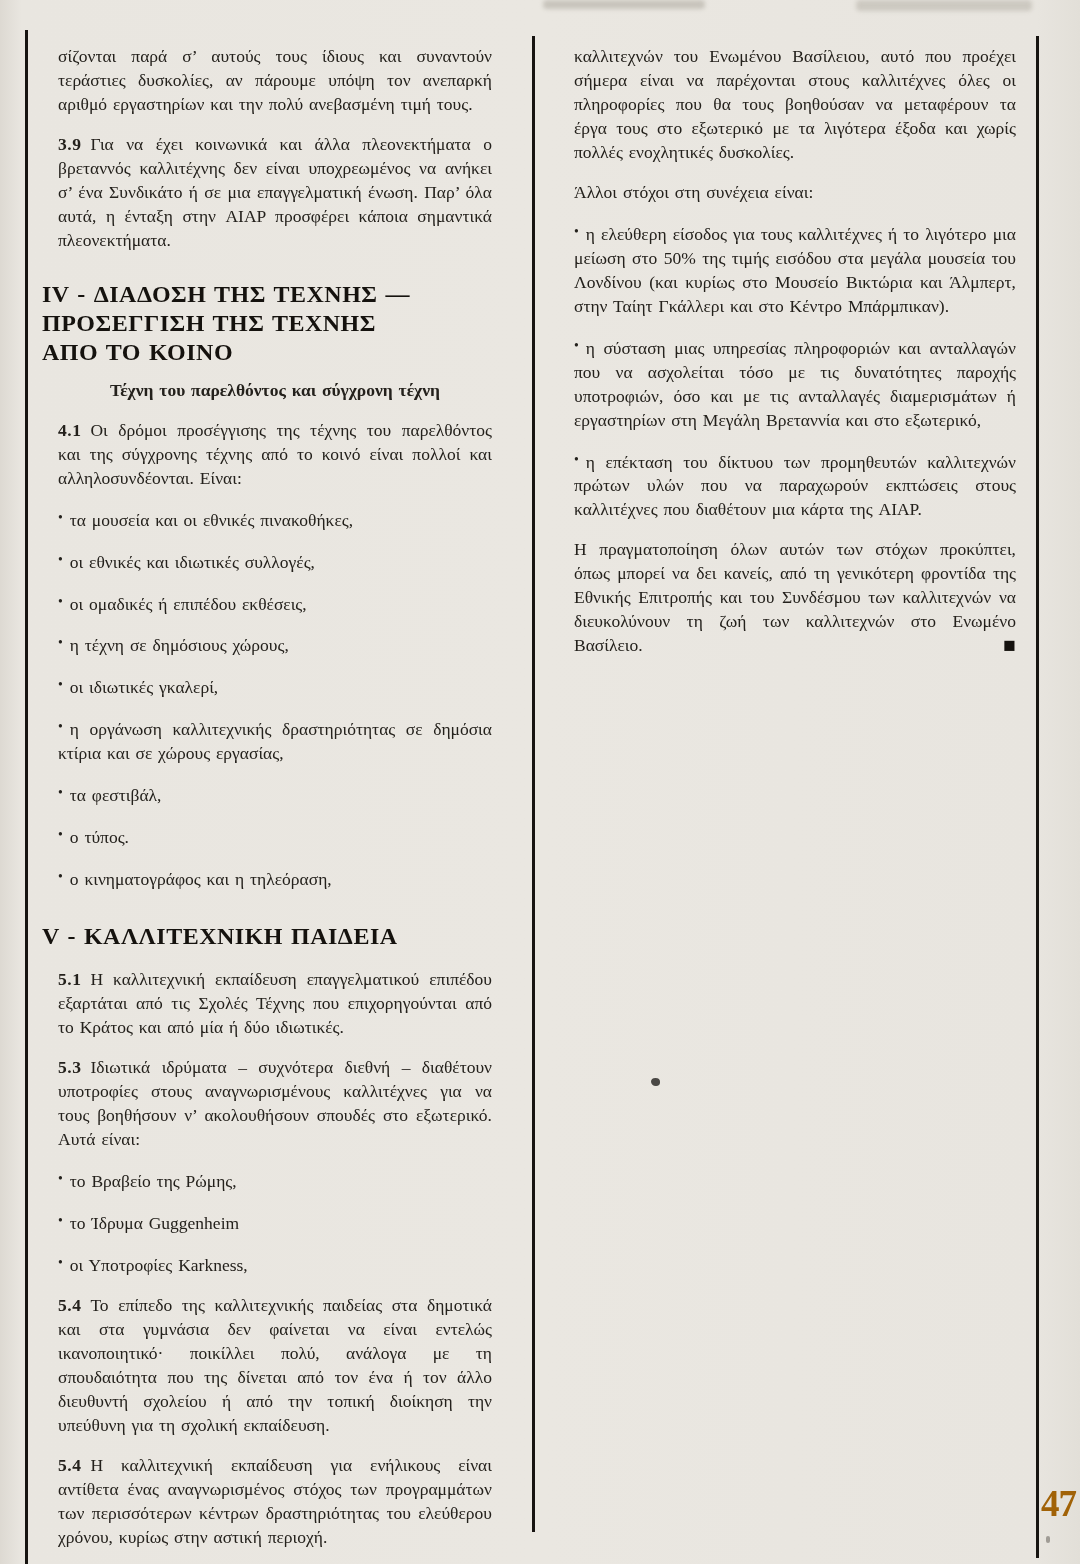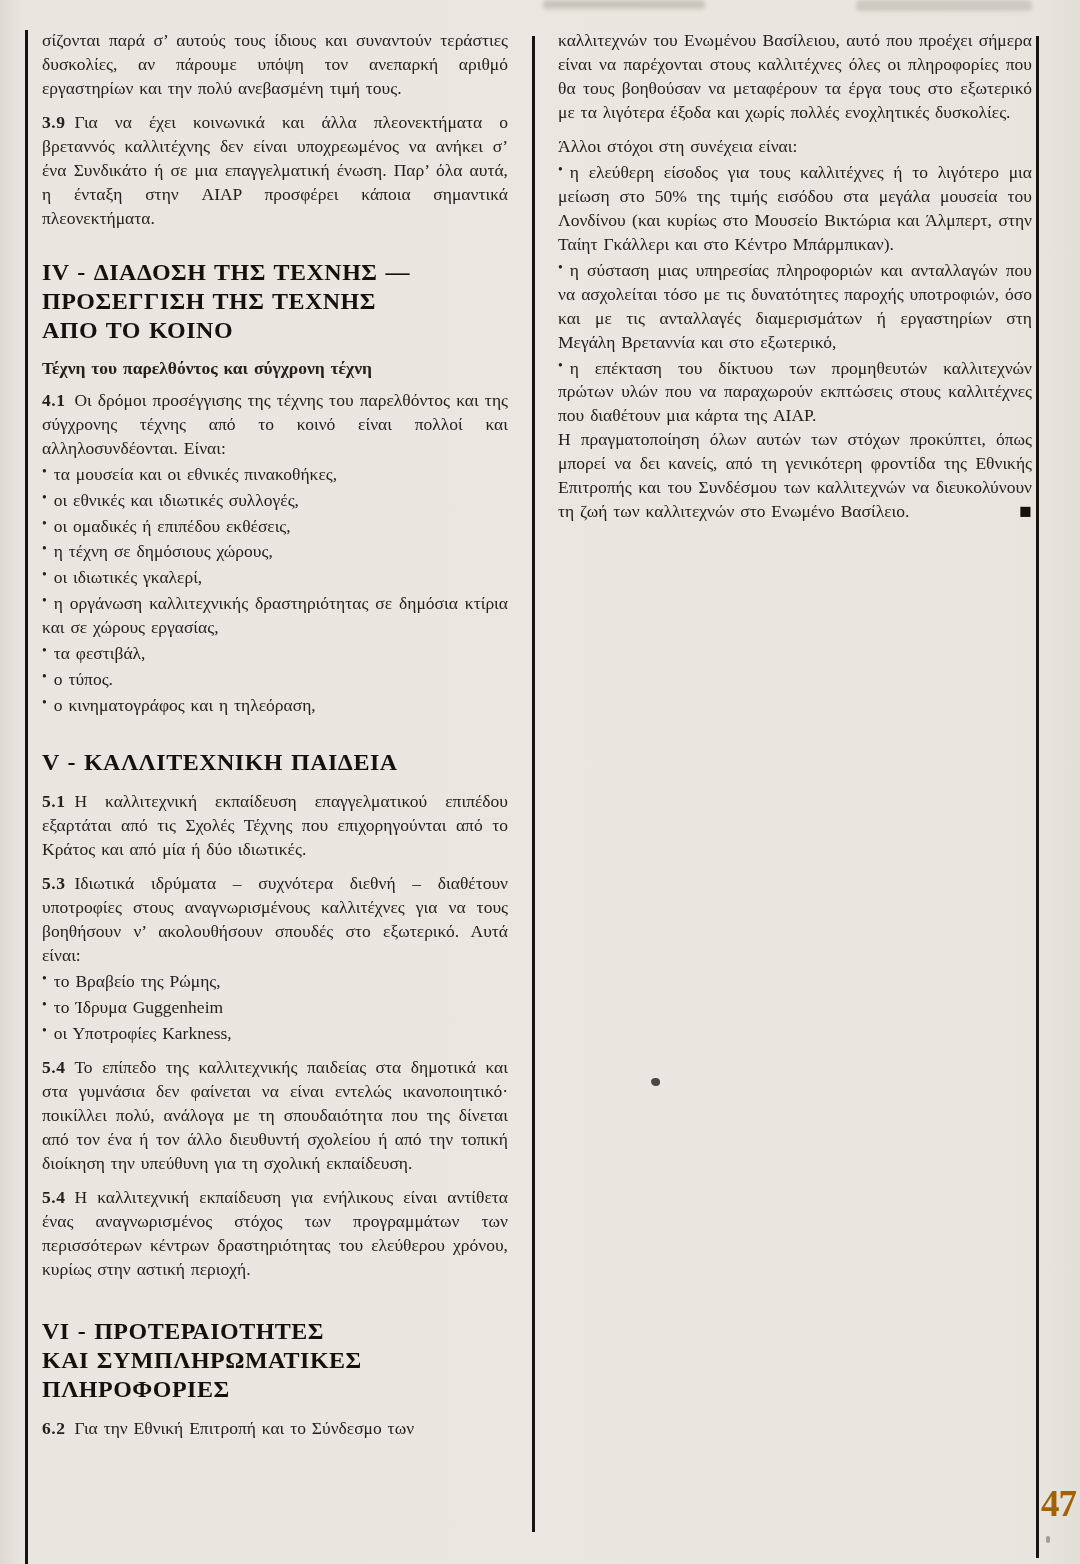--- a/index.html
+++ b/index.html
@@ -18,42 +18,42 @@
 
   .col {
     position: absolute; top: 28px;
     font-size: 17.5px; line-height: 24px;
     text-align: justify;
     word-spacing: 1.5px;
   }
   #col-left  { left: 42px;  width: 466px; }
   #col-right { left: 558px; width: 474px; }
 
-  .col p { margin: 0; }
+  .col p { margin: 16px; }
   .mt { margin-top: 10px !important; }
 
   .pnum { font-weight: bold; margin-right: 9px; letter-spacing: 0.5px; }
 
   .major-heading {
     font-weight: bold;
     font-size: 24px; line-height: 29px;
     letter-spacing: 0.5px;
     color: #15120e;
     margin: 28px 0 12px 0;
     text-align: left;
   }
   .major-heading.first { }
   .major-heading.v  { margin-top: 32px; }
   .major-heading.vi { margin-top: 36px; }
 
   .subheading {
     font-weight: bold;
     font-size: 17.5px; line-height: 23px;
     margin: 0 0 8px 0;
-    text-align: left;
+    text-align: center;
   }
 
   .bullet { margin: 0; }
   .dot { font-size: 0.78em; vertical-align: 0.28em; margin-right: 7px; }
 
   .closing { position: relative; }
   .endmark {
     position: absolute; right: 0; bottom: 1px;
     font-size: 21px; line-height: 21px; color: #15120e;
   }

